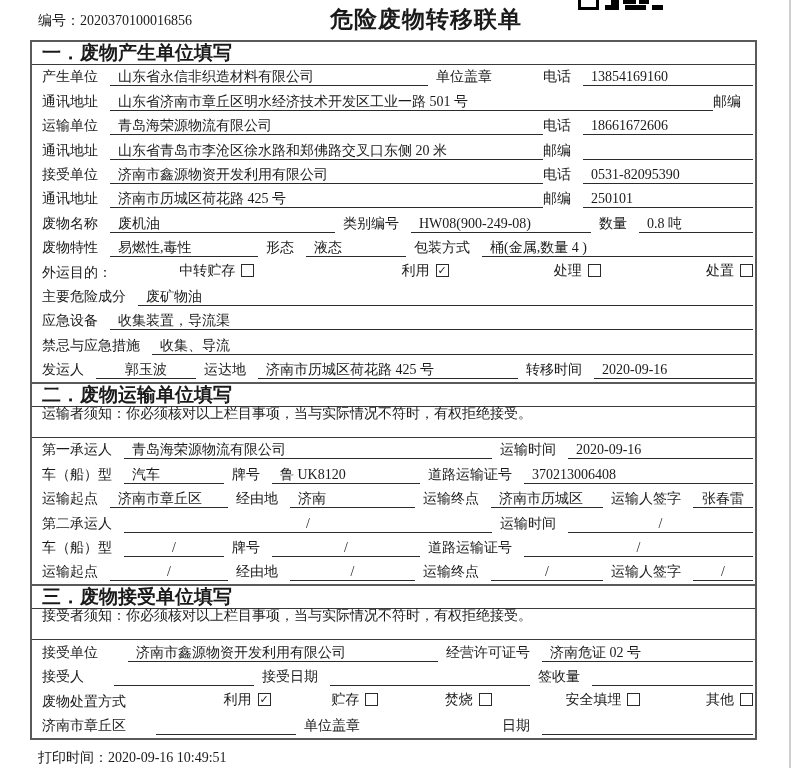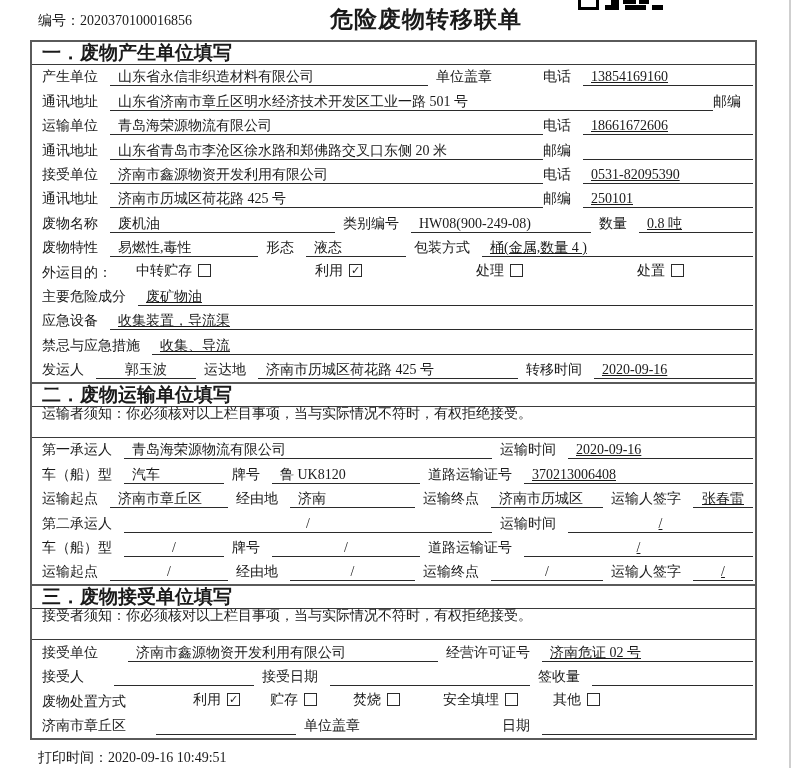--- a/index.html
+++ b/index.html
@@ -22,39 +22,39 @@
   .qr .q5 { left:47px; top:5px; width:21px; height:5px; }
   .qr .q6 { left:61px; top:0;  width:10px; height:4px; }
   .qr .q7 { left:74px; top:5px; width:11px; height:5px; }
   .page-edge { position:absolute; left:789px; top:0; width:2px; height:768px; background:#cfcfcf; }
 
   
   .form { position:absolute; left:30px; top:40px; width:727px; border:2px solid #5a5a5a; background:#fff; }
   .sec-h { height:23px; display:flex; align-items:center; padding:0 10px;
            font-weight:bold; font-size:19px; border-bottom:1.5px solid #3a3a3a; white-space:nowrap; }
   .sec + .sec { border-top:2px solid #5a5a5a; }
-  .row { height:24.4px; display:flex; align-items:flex-end; padding:0 2px 3px 10px; white-space:nowrap; }
+  .row { height:24.4px; display:flex; align-items:flex-end; padding:0 2px 3px 10px; white-space:nowrap;justify-content:space-between; }
   .note { height:31px; align-items:center; border-bottom:1.5px solid #3a3a3a; padding-bottom:16px; }
   .lb { flex:none; margin-right:12px; }
   .lb.gap { margin-right:30px; }
   .lb.mla { margin-left:auto; }
   .f { flex:none; border-bottom:1px solid #2b2b2b; height:19px; line-height:19px;
        padding:0 4px 0 8px; margin-right:8px; overflow:hidden; }
   .f.c { text-align:center; padding:0; }
   .fx { flex:1 1 auto; margin-right:0; }
-  .f:last-child { margin-right:0;text-decoration:underline; }
+  .f:last-child { margin-right:0; }
   .w100{width:100px}.w118{width:118px}.w125{width:125px}.w112{width:112px}
   .w140{width:140px}.w148{width:148px}.w170{width:170px}.w180{width:180px}
   .w200{width:200px}.w225{width:225px}.w260{width:260px}.w310{width:310px}
   .w318{width:318px}.w368{width:368px}
   .cb { display:flex; align-items:center; flex:none; align-self:center; }
   .box { width:13px; height:13px; border:1px solid #2b2b2b; margin-left:6px;
          display:flex; align-items:center; justify-content:center;
          font-size:11px; line-height:1; font-family:"DejaVu Sans",sans-serif; }
-  .ml12{margin-left:12px}.ml104{margin-left:104px}.ml94{margin-left:114px}
+  .ml12{margin-left:12px}.ml104{margin-left:104px}.ml94{margin-left:62px}
   .ml55{margin-left:55px}.ml30{margin-left:30px}.ml48{margin-left:36px}
   .ml43{margin-left:43px}.ml35{margin-left:35px}.ml130{margin-left:130px}
   .footer { position:absolute; left:38px; top:749px; white-space:nowrap; }
 </style>
 </head>
 <body>
 
 <div class="topbar">
   <div class="docno">
     <span>编号：</span><span>2020370100016856</span>

